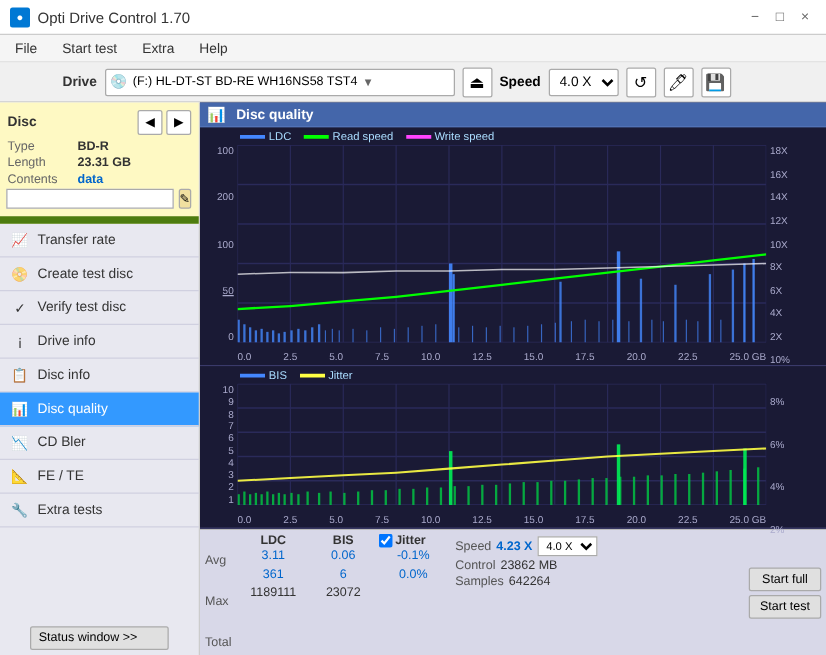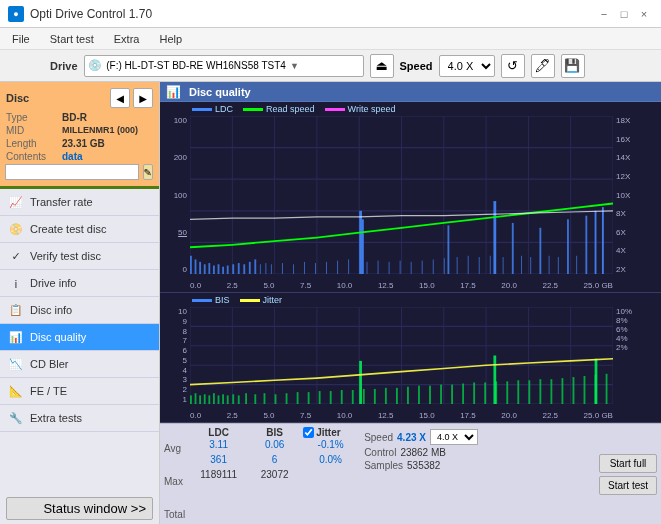--- a/index.html
+++ b/index.html
@@ -23,37 +23,37 @@
     .drive-select-wrapper { display: flex; align-items: center; background: white; border: 1px solid #aaa; border-radius: 2px; padding: 1px 4px; gap: 4px; flex: 1; max-width: 280px; height: 22px; }
     .speed-label { font-size: 11px; font-weight: bold; }
     .speed-select { background: white; border: 1px solid #aaa; border-radius: 2px; padding: 1px 4px; font-size: 11px; height: 22px; }
     .toolbar-btn { width: 24px; height: 24px; background: white; border: 1px solid #aaa; border-radius: 2px; display: flex; align-items: center; justify-content: center; cursor: pointer; font-size: 13px; }
 
     
     .main { display: flex; height: calc(524px - 28px - 22px - 32px); }
 
     
     .sidebar { width: 160px; background: #e8e8f0; border-right: 1px solid #ccc; display: flex; flex-direction: column; }
-    .disc-section { background: #fdba74; padding: 6px; border-bottom: 3px solid #4d7c0f; }
+    .disc-section { background: #fef9c3; padding: 6px; border-bottom: 6px solid #4d7c0f; }
     .disc-header { display: flex; align-items: center; justify-content: space-between; margin-bottom: 4px; }
     .disc-header-text { font-size: 11px; font-weight: bold; color: #333; }
     .disc-icon-btn { width: 20px; height: 20px; background: white; border: 1px solid #aaa; border-radius: 2px; display: flex; align-items: center; justify-content: center; cursor: pointer; font-size: 10px; }
     .disc-info-row { display: flex; font-size: 10px; margin-bottom: 2px; gap: 4px; }
     .disc-info-label { color: #666; width: 52px; }
     .disc-info-value { color: #333; font-weight: bold; }
     .disc-info-value.blue { color: #0066cc; }
     .label-row { display: flex; align-items: center; gap: 4px; margin-top: 2px; justify-content: flex-end; }
     .label-input { flex: 1; height: 16px; border: 1px solid #aaa; background: white; font-size: 10px; }
     .label-btn { width: 18px; height: 16px; background: #f0e0a0; border: 1px solid #aaa; border-radius: 2px; display: flex; align-items: center; justify-content: center; cursor: pointer; font-size: 10px; }
 
     .nav-item { display: flex; align-items: center; padding: 5px 8px; font-size: 11px; color: #333; cursor: pointer; border-bottom: 1px solid #d0d0e0; gap: 6px; }
     .nav-item.active { background: #3399ff; color: white; }
     .nav-icon { width: 16px; height: 16px; display: flex; align-items: center; justify-content: center; font-size: 11px; flex-shrink: 0; }
 
-    .status-btn { margin: 4px 6px; padding: 3px 6px; background: #e0e0e0; border: 1px solid #aaa; border-radius: 2px; font-size: 13px; cursor: pointer; text-align: right; }
+    .status-btn { margin: 4px 24px; padding: 3px 6px; background: #e0e0e0; border: 1px solid #aaa; border-radius: 2px; font-size: 10px; cursor: pointer; text-align: left; }
     .legend-item { display: flex; align-items: center; gap: 3px; font-size: 10px; }
     .legend-color { width: 20px; height: 3px; }
 
     .action-btn { background: #e0e0e0; border: 1px solid #aaa; border-radius: 2px; font-size: 10px; padding: 3px 8px; cursor: pointer; white-space: nowrap; }
 
     
     .dq-header { background: #4466aa; padding: 2px 6px; display: flex; align-items: center; gap: 8px; border-bottom: 1px solid #5577bb; height: 20px; }
     .dq-title-icon { color: #aaddff; font-size: 12px; }
     .dq-title { font-size: 11px; font-weight: bold; color: white; }
   </style>
@@ -106,24 +106,20 @@
       <div class="disc-header">
         <span class="disc-header-text">Disc</span>
         <div style="display:flex; gap:3px;">
           <div class="disc-icon-btn">◀</div>
           <div class="disc-icon-btn">▶</div>
         </div>
       </div>
       <div class="disc-info-row">
         <span class="disc-info-label">Type</span>
         <span class="disc-info-value">BD-R</span>
-      </div>
-      <div class="disc-info-row">
-        <span class="disc-info-label">MID</span>
-        <span class="disc-info-value" style="font-size:9px;">MILLENMR1 (000)</span>
       </div>
       <div class="disc-info-row">
         <span class="disc-info-label">Length</span>
         <span class="disc-info-value">23.31 GB</span>
       </div>
       <div class="disc-info-row">
         <span class="disc-info-label">Contents</span>
         <span class="disc-info-value blue">data</span>
       </div>
       <div class="label-row">
@@ -337,21 +333,21 @@
         <span style="font-size:8px; color:#aaaacc;">8</span>
         <span style="font-size:8px; color:#aaaacc;">7</span>
         <span style="font-size:8px; color:#aaaacc;">6</span>
         <span style="font-size:8px; color:#aaaacc;">5</span>
         <span style="font-size:8px; color:#aaaacc;">4</span>
         <span style="font-size:8px; color:#aaaacc;">3</span>
         <span style="font-size:8px; color:#aaaacc;">2</span>
         <span style="font-size:8px; color:#aaaacc;">1</span>
       </div>
 
-      <div style="position:absolute; right:0; top:14px; bottom:18px; width:48px; display:flex; flex-direction:column; justify-content:flex-start; align-items:flex-start; padding-left:3px;">
+      <div style="position:absolute; right:0; top:14px; bottom:18px; width:48px; display:flex; flex-direction:column; justify-content:center; align-items:flex-start; padding-left:3px;gap:25px;">
         <span style="font-size:8px; color:#aaaacc;">10%</span>
         <span style="font-size:8px; color:#aaaacc;">8%</span>
         <span style="font-size:8px; color:#aaaacc;">6%</span>
         <span style="font-size:8px; color:#aaaacc;">4%</span>
         <span style="font-size:8px; color:#aaaacc;">2%</span>
       </div>
 
       <svg style="position:absolute; left:30px; right:48px; top:14px; bottom:18px; width:calc(100% - 78px); height:calc(100% - 32px);" preserveAspectRatio="none" viewBox="0 0 460 90">
 
         <line x1="0" y1="0" x2="460" y2="0" stroke="#2a2a5a" stroke-width="1"></line>
@@ -479,21 +475,21 @@
           <select style="font-size:9px; border:1px solid #aaa; background:white; height:16px; padding:0 2px;">
             <option>4.0 X</option>
           </select>
         </div>
         <div style="display:flex; gap:4px; align-items:center; font-size:10px;">
           <span style="color:#555;">Control</span>
           <span style="color:#333;">23862 MB</span>
         </div>
         <div style="display:flex; gap:4px; align-items:center; font-size:10px;">
           <span style="color:#555;">Samples</span>
-          <span style="color:#333;">535382</span>
+          <span style="color:#333;">642264</span>
         </div>
       </div>
       <div style="flex:1;"></div>
 
       <div style="display:flex; flex-direction:column; gap:3px; justify-content:center;">
         <button class="action-btn">Start full</button>
         <button class="action-btn">Start test</button>
       </div>
     </div>
   </div>

